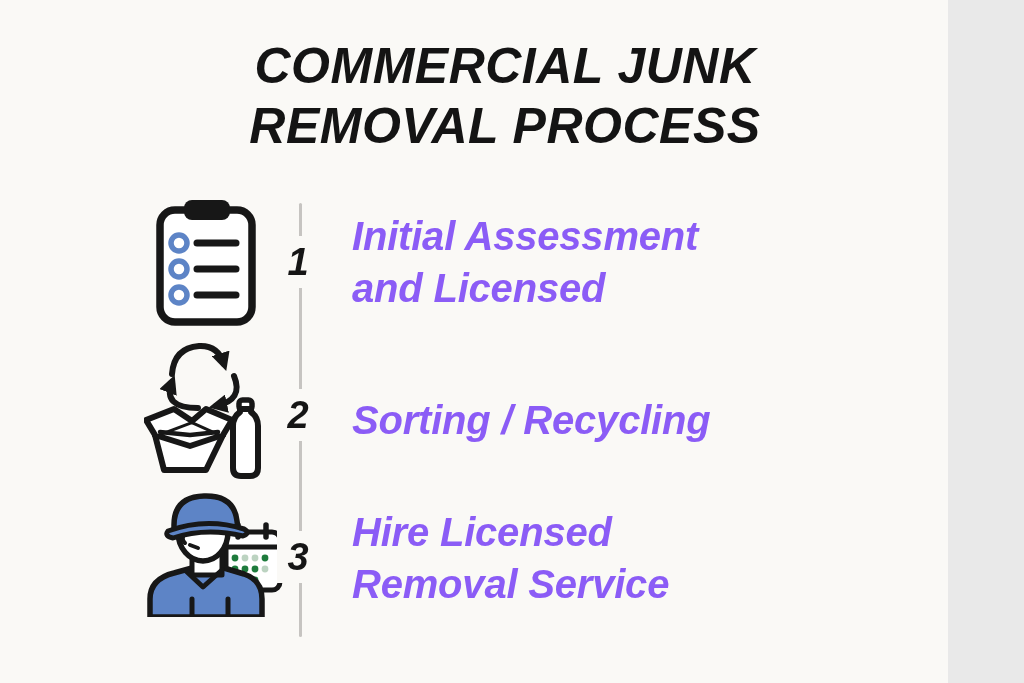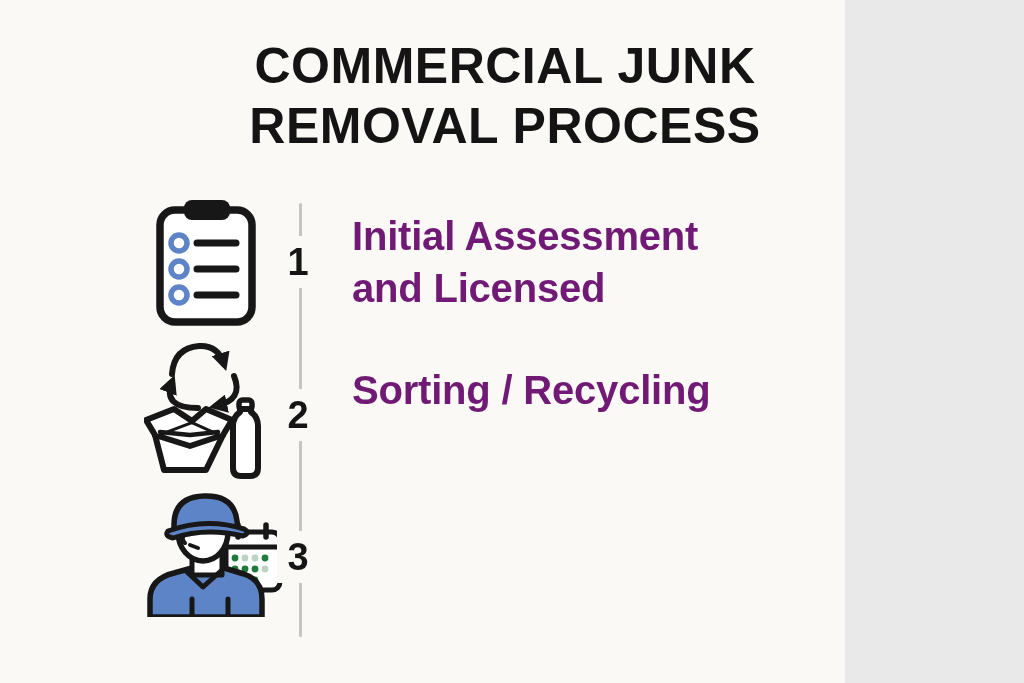--- a/index.html
+++ b/index.html
@@ -6,25 +6,26 @@
     --background:#faf9f6;
     --ink:#171717;
     --accent-blue:#5d84c6;
     --green-dark:#1e7b3c;
     --green-light:#bcd3c1;
     --timeline-gray:#c6c4c1;
   }
   html,body{margin:0;padding:0;background:#e9e9e9;}
   .canvas{
     position:relative;
-    width:845px;height:683px;
+    width:948px;height:683px;
     background:var(--background);
     overflow:hidden;
     font-family:"Liberation Sans","DejaVu Sans",sans-serif;
     color:var(--ink);
+    font-style:italic;
   }
   .title{
     position:absolute;top:36px;left:0;width:1024px;
     text-align:center;
     transform:translateX(-7px);
     font-weight:700;font-size:50px;line-height:60px;
     letter-spacing:0.5px;color:#141414;
   }
   .timeline{
     position:absolute;left:299px;top:203px;
@@ -39,25 +40,25 @@
     color:#151515;
     background:var(--background);
     padding:6px 0;
   }
   .num.n1{top:236px;}
   .num.n2{top:389px;}
   .num.n3{top:531px;}
   .label{
     position:absolute;left:352px;
     font-size:40px;line-height:52px;font-weight:600;
-    letter-spacing:-0.2px;color:#701a75;
+    letter-spacing:-0.2px;color:#8b5cf6;
     white-space:nowrap;
   }
   .label.t1{top:210px;}
-  .label.t2{top:364px;}
+  .label.t2{top:394px;}
   .label.t3{top:506px;}
   .icon{position:absolute;}
   .icon.clipboard{left:155px;top:197px;}
   .icon.recycle{left:144px;top:338px;}
   .icon.worker{left:140px;top:487px;}
 </style>
 </head>
 <body>
 
 <div class="canvas">
@@ -146,14 +147,18 @@
       <path d="M 52 112 L 52 128 M 88 112 L 88 128" fill="none" style="stroke:var(--ink)" stroke-width="5"></path>
       <path d="M 52 62 L 52 88 L 82 88 L 82 62" fill="#ffffff" style="stroke:var(--ink)" stroke-width="5"></path>
       <path d="M 46 84 L 63 100 L 82 83" fill="none" style="stroke:var(--ink)" stroke-width="5"></path>
       <ellipse cx="63" cy="45" rx="25" ry="29" fill="#ffffff" style="stroke:var(--ink)" stroke-width="5.5"></ellipse>
       <path d="M 44 48 Q 41 52 45 56 M 50 58 L 58 61" fill="none" style="stroke:var(--ink)" stroke-width="4"></path>
       <path d="M 34 38 Q 34 10 64 9 Q 94 8 97 34 L 98 42 L 34 44 Z" style="fill:var(--accent-blue);stroke:var(--ink)" stroke-width="5.5"></path>
       <path d="M 28 44 Q 66 30 104 42 Q 111 46 103 49 Q 66 40 33 51 Q 24 49 28 44 Z" style="fill:var(--accent-blue);stroke:var(--ink)" stroke-width="5"></path>
     </g>
   </svg>
   <span class="num n3">3</span>
+  <div class="label t3">
+    <div>Hire Licensed</div>
+    <div>Removal Service</div>
+  </div>
 
 </div>
 
 </body></html>

